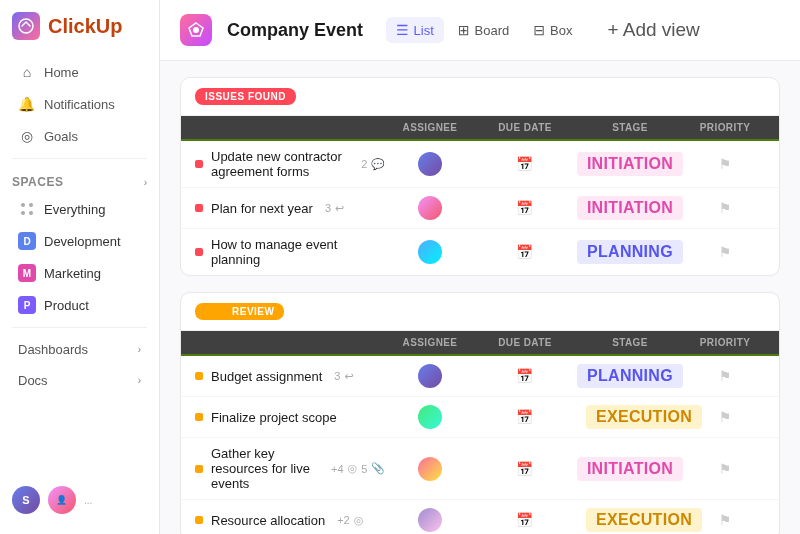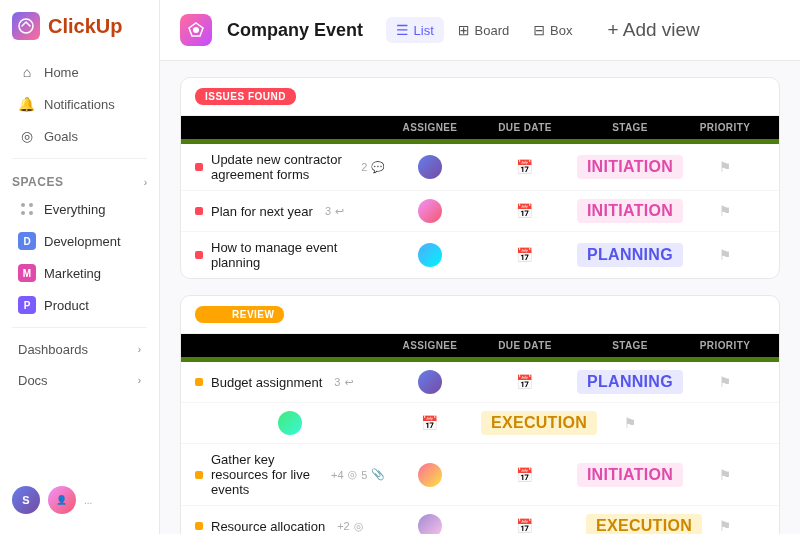--- a/index.html
+++ b/index.html
@@ -39,21 +39,21 @@
 
     
     #content { flex: 1; overflow-y: auto; padding: 16px 20px; background: #f9f9fb; }
 
     
     .section { background: #fff; border-radius: 10px; margin-bottom: 16px; border: 1px solid #e8e8e8; overflow: hidden; }
     .section-header { padding: 10px 14px; border-bottom: 1px solid #f0f0f0; }
     .section-badge { display: inline-block; padding: 3px 10px; border-radius: 8px; font-size: 10px; font-weight: 700; text-transform: uppercase; letter-spacing: 0.5px; }
 
     
-    .table-header { display: grid; grid-template-columns: 1fr 90px 100px 110px 80px; padding: 6px 14px; background: #000000; border-bottom: 5px solid #4d7c0f; }
+    .table-header { display: grid; grid-template-columns: 1fr 90px 100px 110px 80px; padding: 6px 14px; background: #404040; border-bottom: 2px solid #4d7c0f; }
     .table-col-header { font-size: 10px; font-weight: 600; color: #aaa; text-transform: uppercase; letter-spacing: 0.4px; }
     .table-col-header.center { text-align: center; }
 
     
     .task-row { display: grid; grid-template-columns: 1fr 90px 100px 110px 80px; padding: 8px 14px; border-bottom: 1px solid #f5f5f5; align-items: center; cursor: pointer; }
     .task-row:last-child { border-bottom: none; }
     .task-name-cell { display: flex; align-items: center; gap: 8px; }
     .task-dot { width: 8px; height: 8px; border-radius: 2px; flex-shrink: 0; }
     .task-name { font-size: 13px; color: #1a1a1a; }
     .task-badges { display: flex; align-items: center; gap: 4px; margin-left: 4px; }
@@ -304,20 +304,25 @@
         <span class="cal-icon">📅</span>
       </div>
       <div class="stage-cell">
         <span class="stage-badge stage-planning">PLANNING</span>
       </div>
       <div class="priority-cell">
         <span class="priority-icon">⚑</span>
       </div>
     </div>
         <div class="task-row">
+      <div class="task-name-cell">
+        <div class="task-dot dot-yellow"></div>
+        <span class="task-name">Finalize project scope</span>
+        <div class="task-badges"></div>
+      </div>
       <div class="assignee-cell">
         <div class="assignee-avatar" style="background:linear-gradient(135deg,#43e97b,#38f9d7);display:flex;align-items:center;justify-content:center;"></div>
       </div>
       <div class="due-cell">
         <span class="cal-icon">📅</span>
       </div>
       <div class="stage-cell">
         <span class="stage-badge stage-execution">EXECUTION</span>
       </div>
       <div class="priority-cell">

